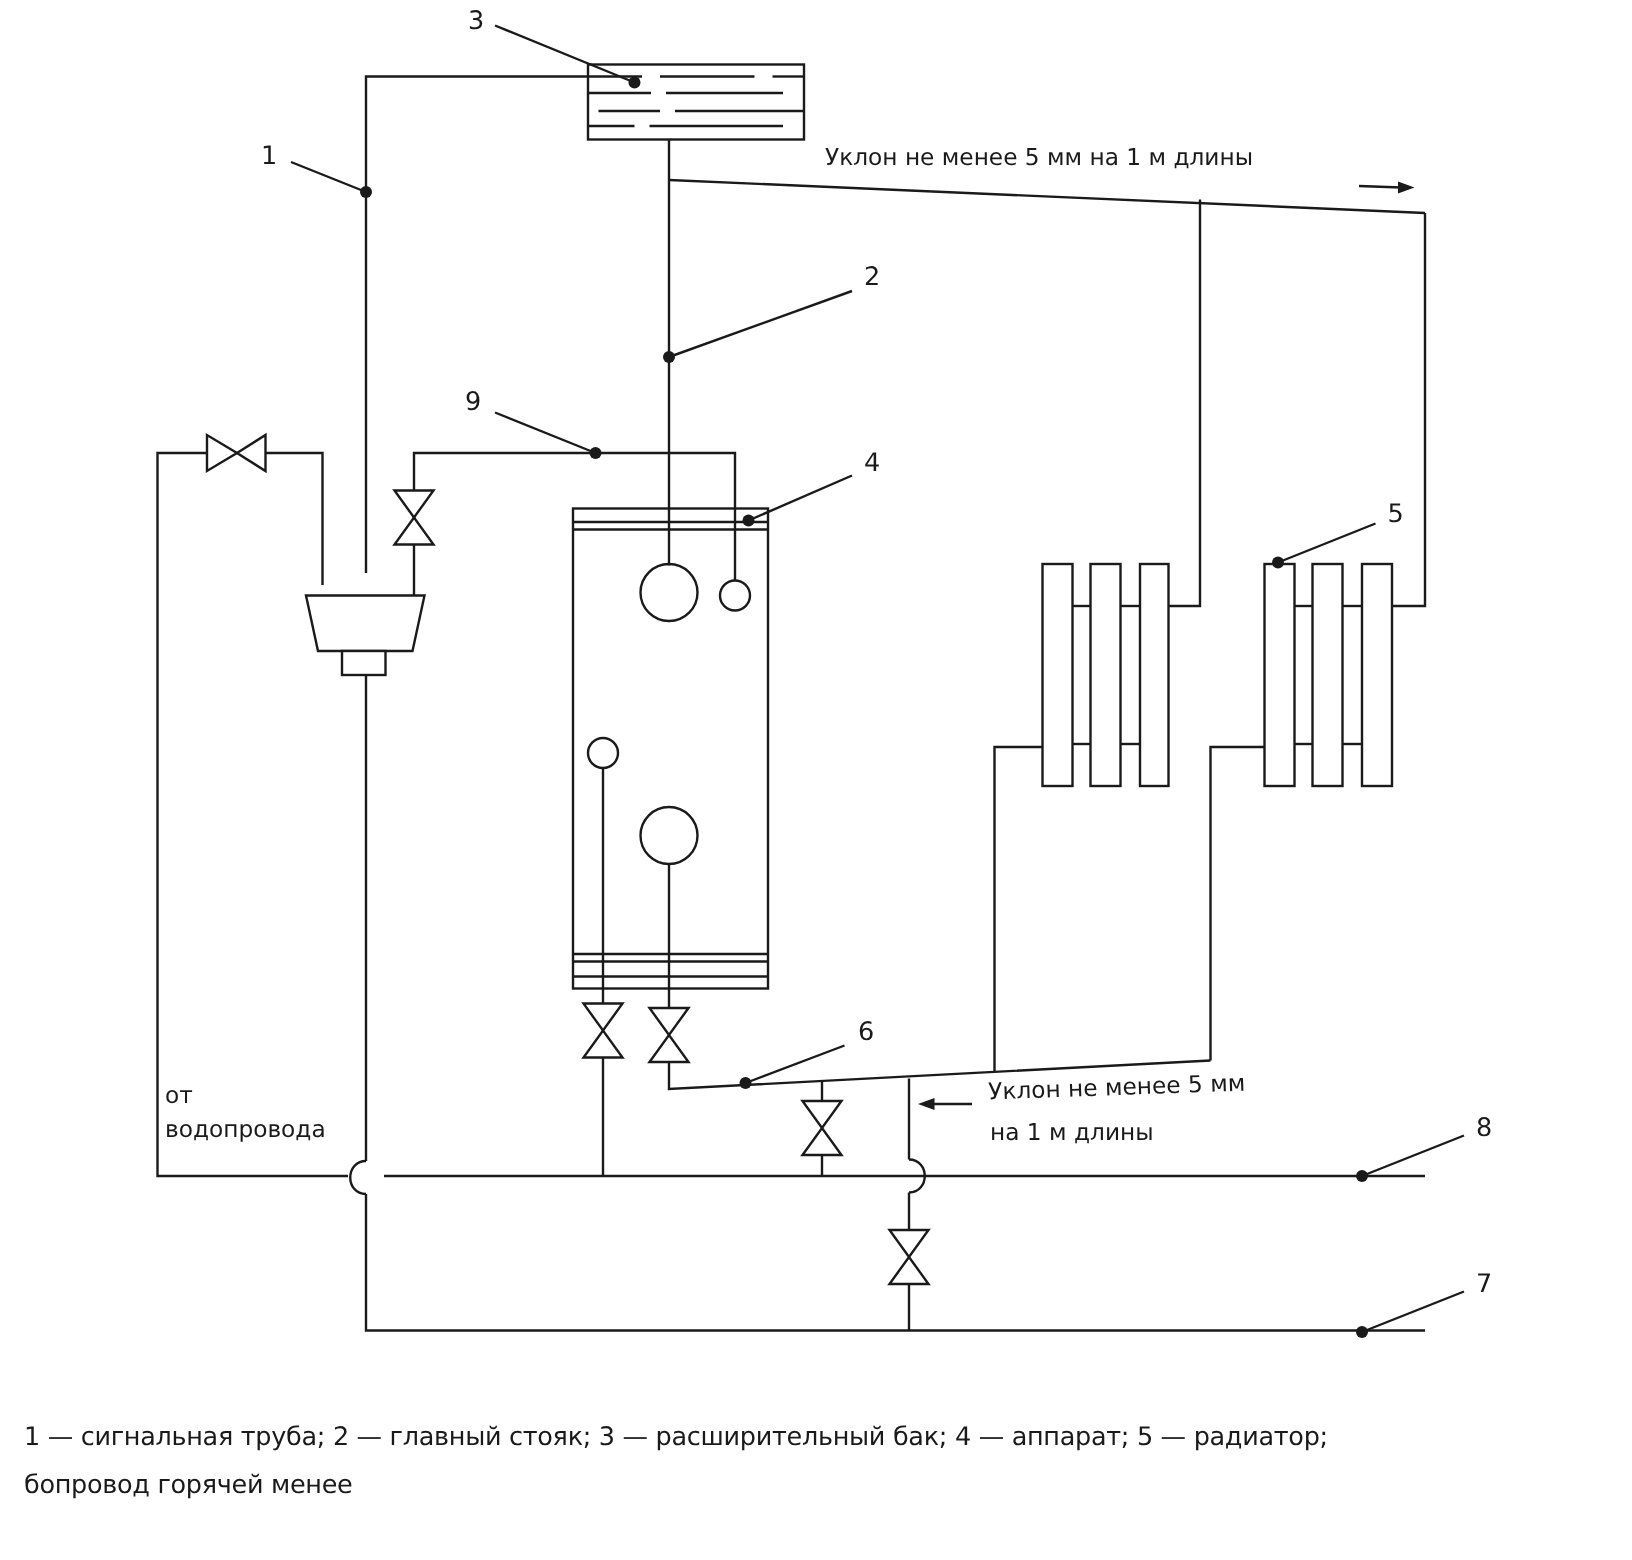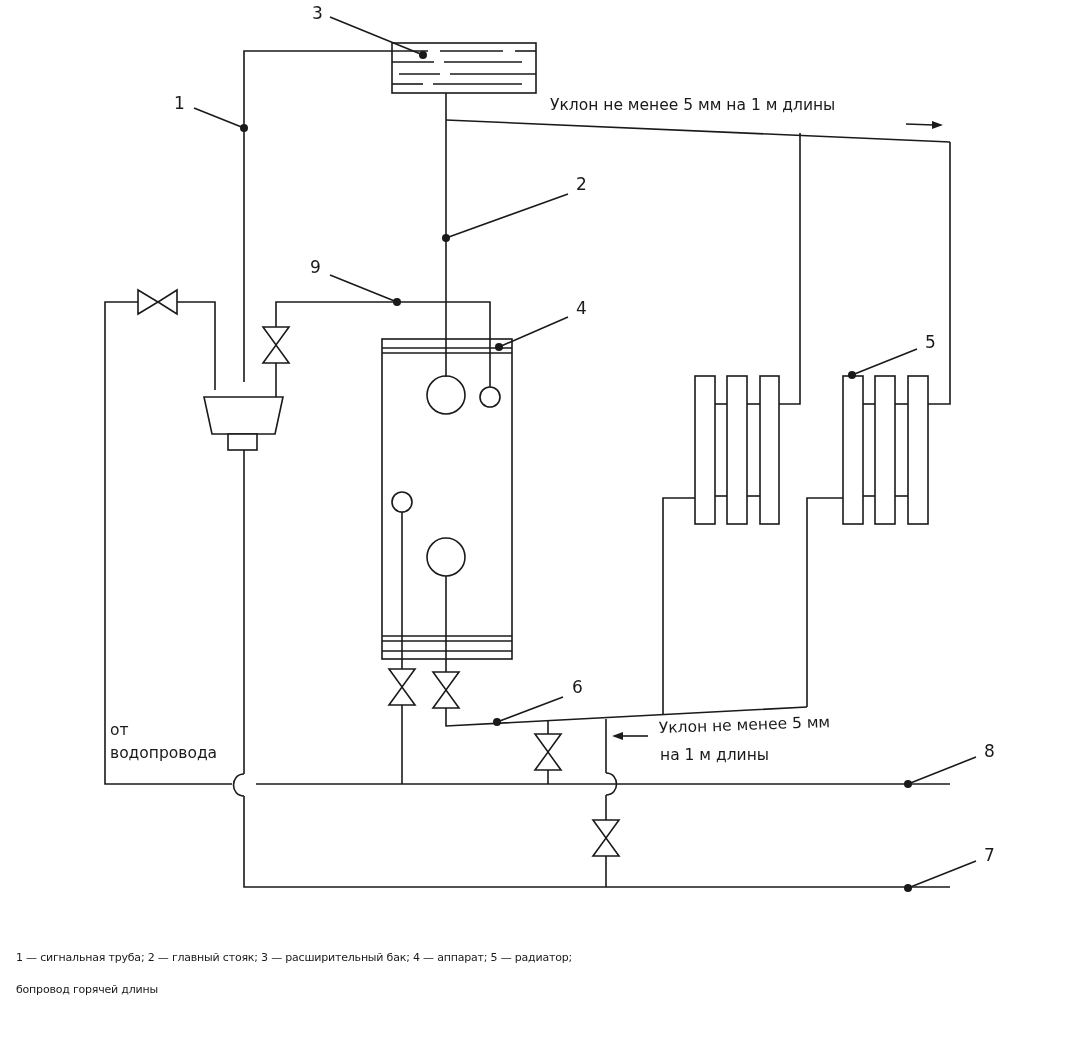--- a/index.html
+++ b/index.html
@@ -8,21 +8,21 @@
   #diagram { position: absolute; left: 0; top: 0; }
   #diagram line, #diagram polyline, #diagram path, #diagram rect, #diagram polygon, #diagram circle.ring {
     stroke: #1a1a1a; stroke-width: 1.6; fill: none;
   }
   #diagram rect.fill-white, #diagram polygon.fill-white { fill: #ffffff; }
   #diagram circle.dot { fill: #1a1a1a; stroke: none; }
   #diagram text { font-family: "DejaVu Sans", sans-serif; fill: #1a1a1a; }
   .num { font-size: 17px; }
   .note { font-size: 15.5px; }
   #caption { position: absolute; left: 16px; top: 942px; width: 1060px;
-             font-family: "DejaVu Sans", sans-serif; font-size: 11px; line-height: 32px;
+             font-family: "DejaVu Sans", sans-serif; font-size: 17px; line-height: 32px;
              color: #1a1a1a; letter-spacing: -0.2px; }
   #caption .line { white-space: nowrap; display: block; }
 </style>
 </head>
 <body>
 
 <svg id="diagram" width="1088" height="940" viewBox="0 0 1088 940" xmlns="http://www.w3.org/2000/svg">
 
   <g>
     <rect x="392" y="43" width="144" height="50" class="fill-white"></rect>
@@ -205,14 +205,14 @@
 
   <text class="note" x="550" y="110">Уклон не менее 5 мм на 1 м длины</text>
   <text class="note" x="659" y="733" transform="rotate(-2 659 733)">Уклон не менее 5 мм</text>
   <text class="note" x="660" y="760">на 1 м длины</text>
   <text class="note" x="110" y="735">от</text>
   <text class="note" x="110" y="758">водопровода</text>
 </svg>
 
 <div id="caption">
   <span class="line">1 — сигнальная труба; 2 — главный стояк; 3 — расширительный бак; 4 — аппарат; 5 — радиатор;</span>
-  <span class="line">бопровод горячей длины</span>
+  <span class="line">бопровод горячей менее</span>
 </div>
 
 </body></html>

